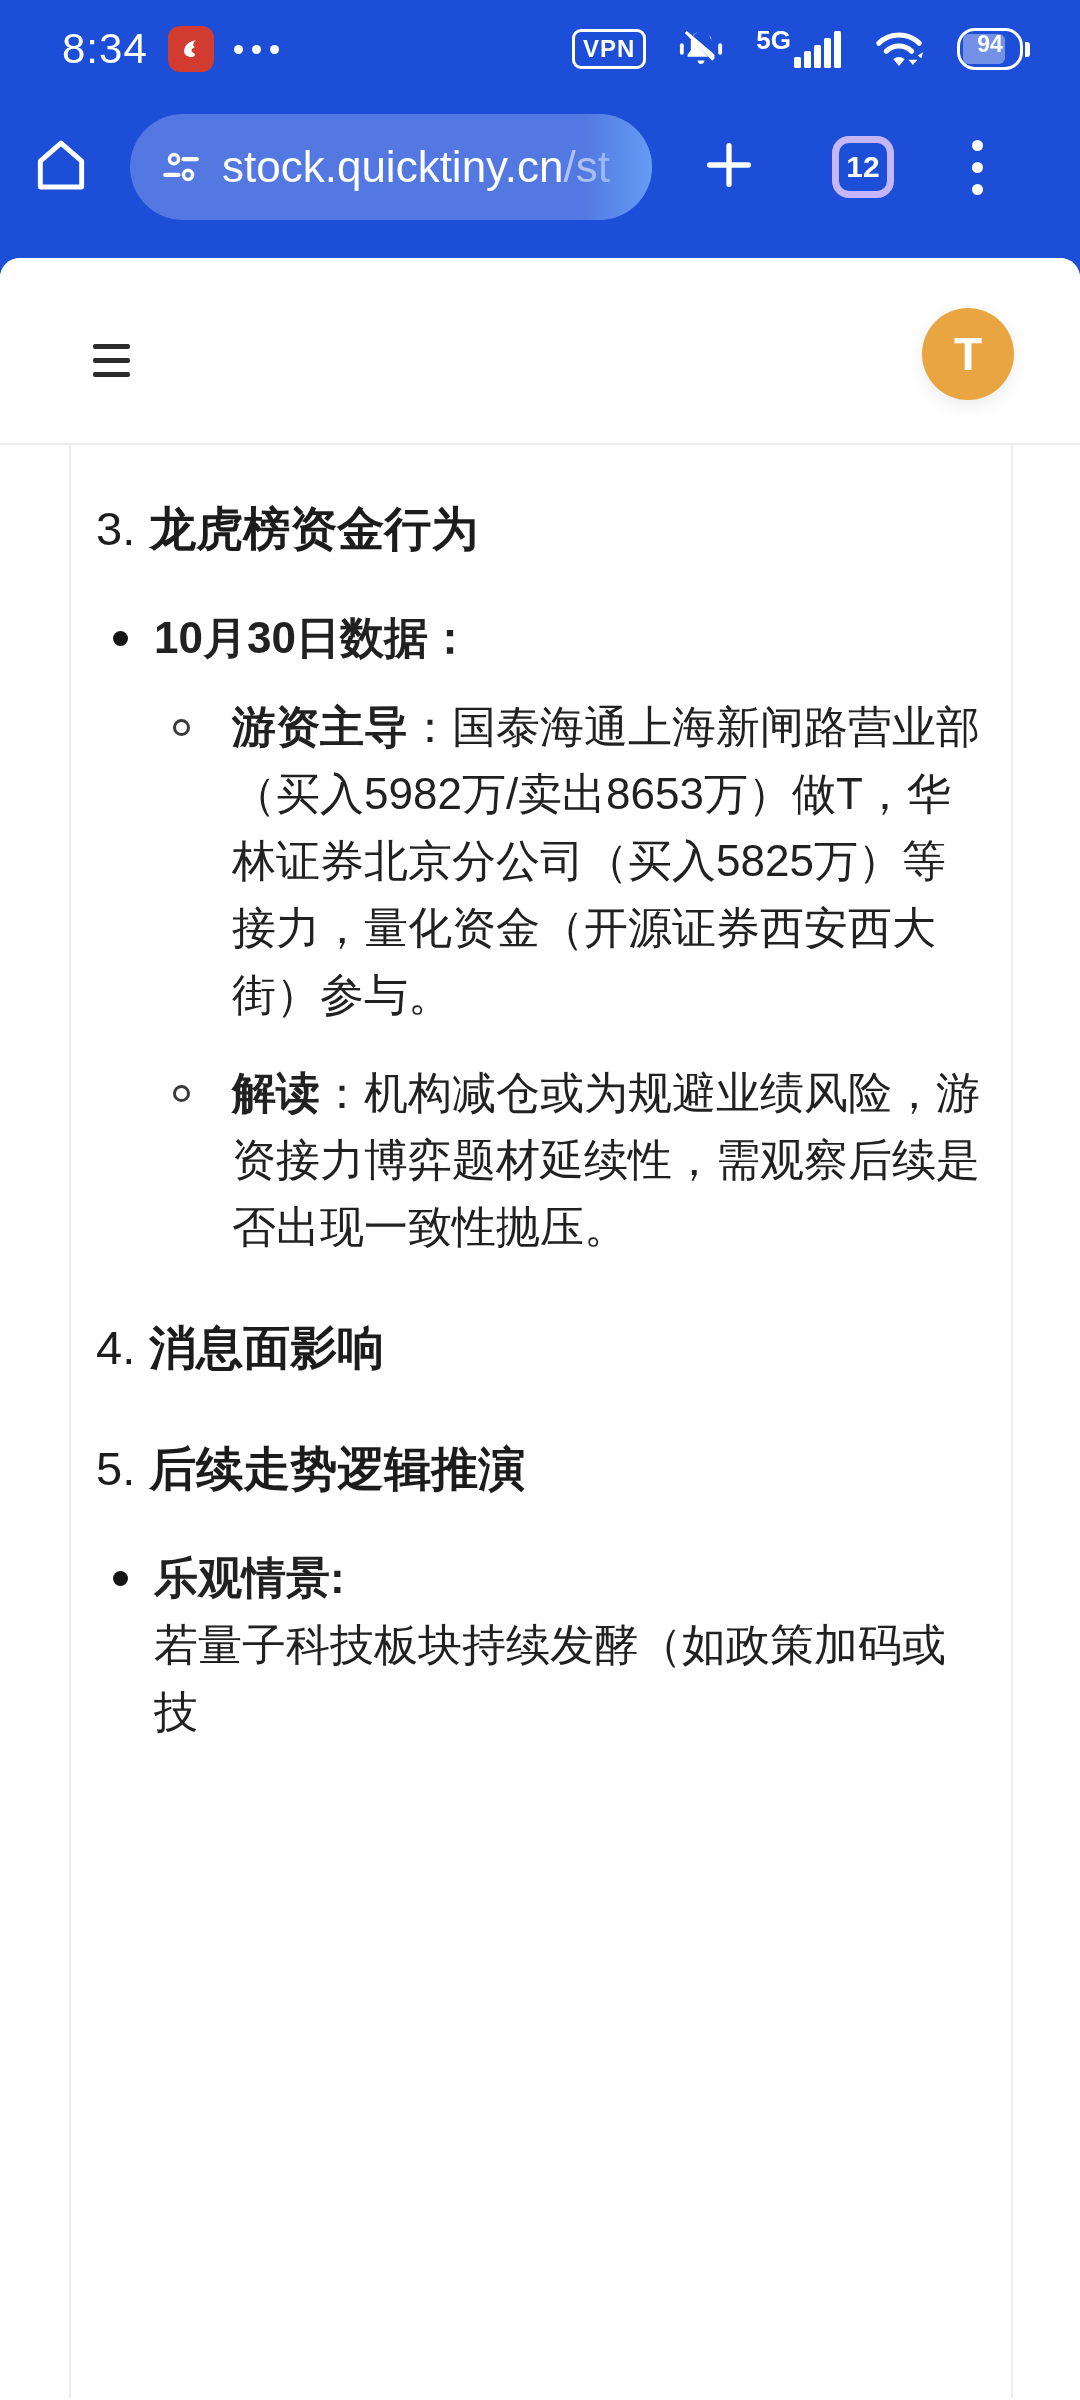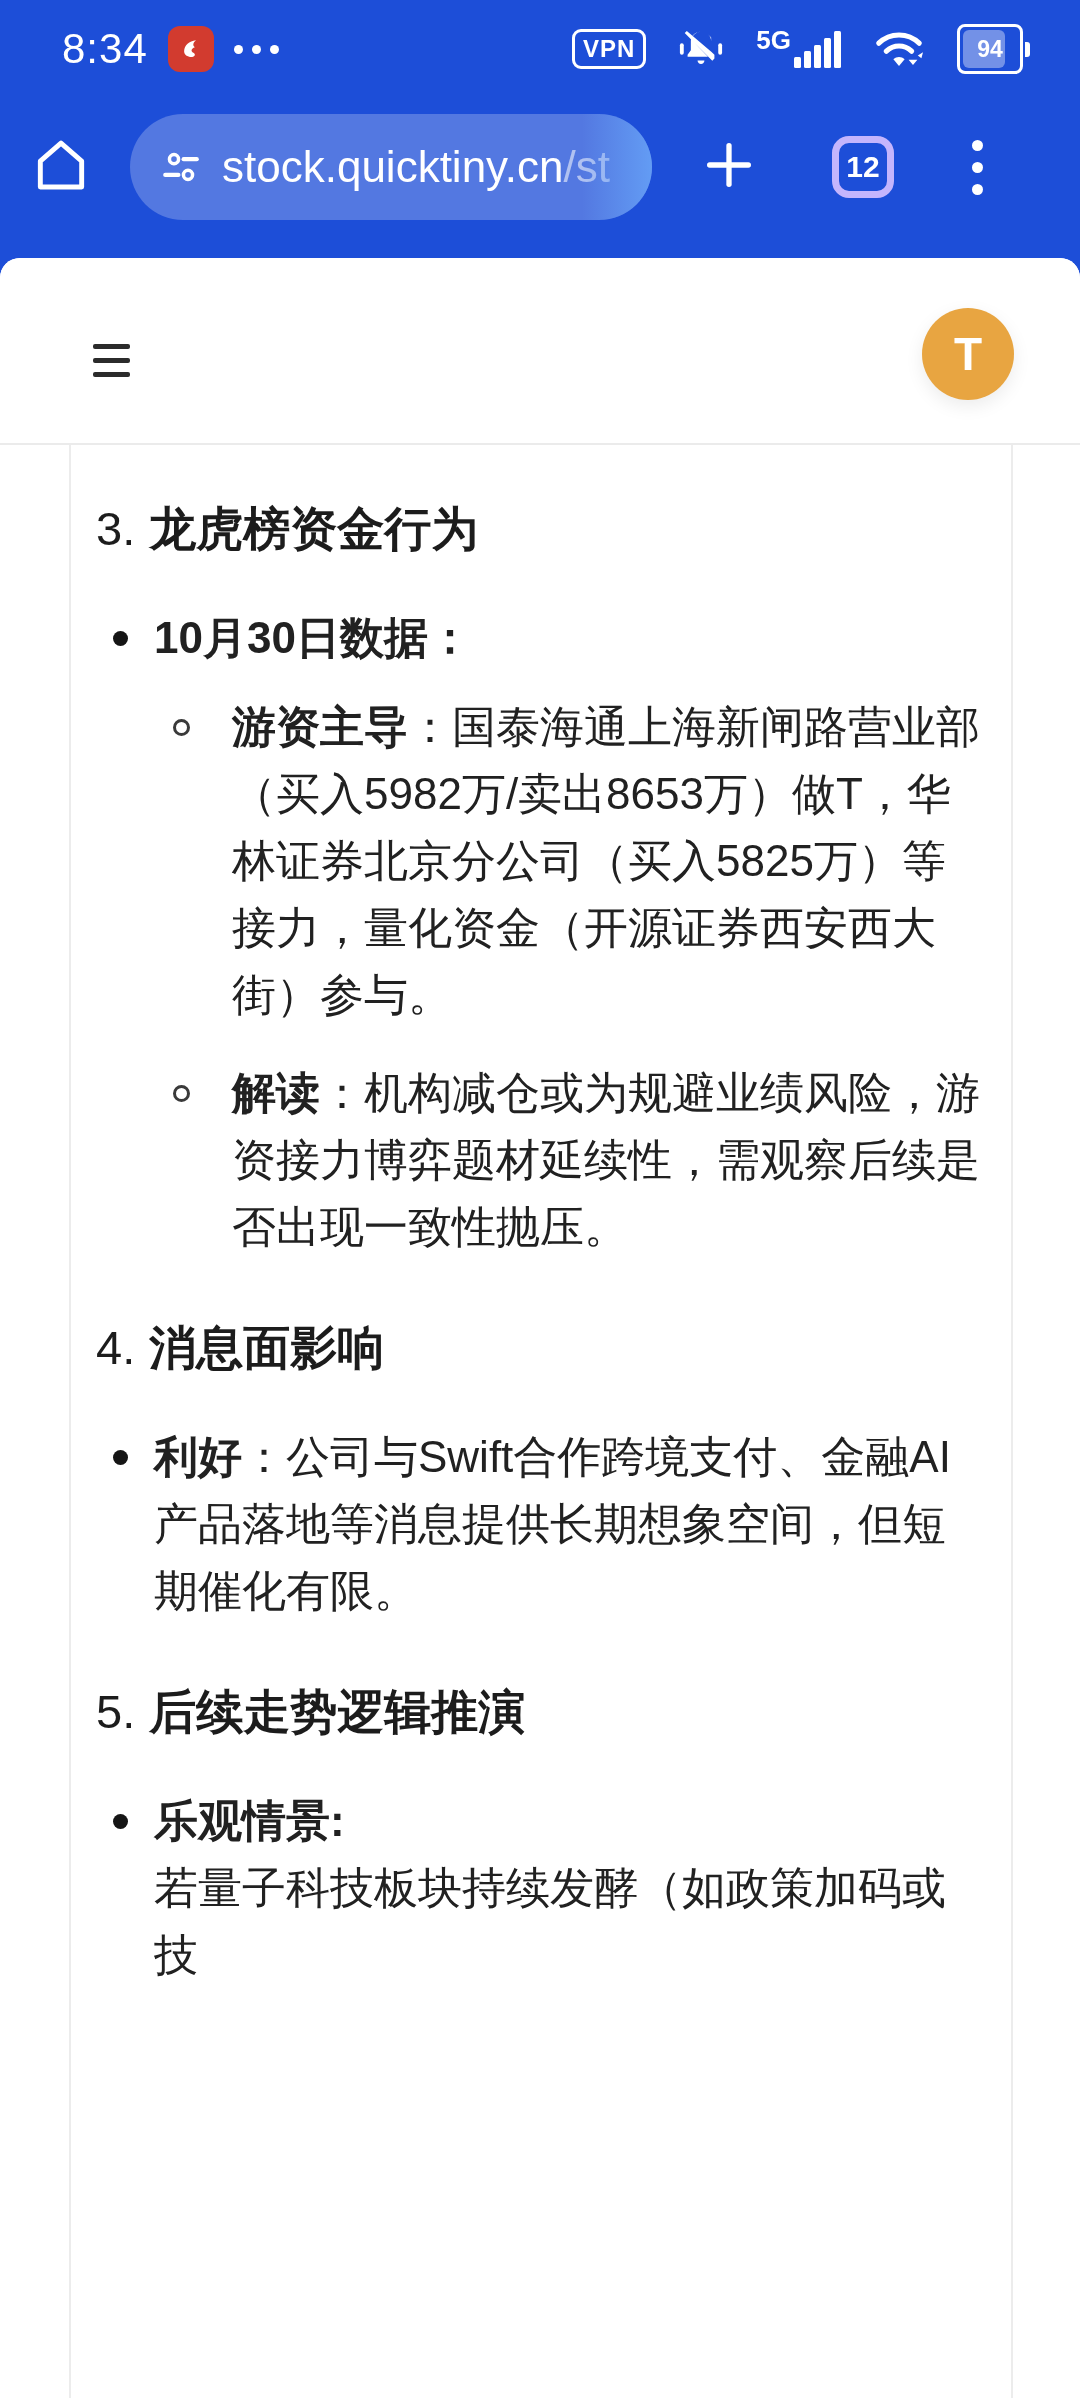--- a/index.html
+++ b/index.html
@@ -14,21 +14,21 @@
                 display:flex; align-items:center; justify-content:center; }
   .sb-dots { display:flex; gap:9px; margin-left:20px; }
   .sb-dots i { width:9px; height:9px; border-radius:50%; background:#fff; }
   .sb-right { margin-left:auto; display:flex; align-items:center; gap:32px; }
   .vpn-badge { border:3px solid #fff; border-radius:9px; padding:3px 8px; font-size:24px; font-weight:700; letter-spacing:1px; }
   .net-wrap { display:flex; align-items:flex-end; }
   .net-label { font-size:26px; font-weight:700; margin-right:3px; transform:translateY(-12px); }
   .bars { display:flex; align-items:flex-end; gap:3px; }
   .bars i { width:7px; background:#fff; border-radius:1.5px; display:block; }
   .battery { display:flex; align-items:center; }
-  .batt-shell { position:relative; width:66px; height:50px; border:3px solid #fff; border-radius:8px; display:flex; align-items:center; justify-content:center; }
+  .batt-shell { position:relative; width:66px; height:42px; border:3px solid #fff; border-radius:18px; display:flex; justify-content:center; }
   .batt-fill { position:absolute; left:3px; top:3px; bottom:3px; width:42px; background:rgba(255,255,255,.38); border-radius:6px; }
   .batt-num { position:relative; font-size:23px; font-weight:700; }
   .batt-cap { width:5px; height:15px; background:#fff; border-radius:0 3px 3px 0; margin-left:2px; }
 
   
   .toolbar { height:168px; display:flex; align-items:center; padding:0 36px 14px 30px; }
   .home-btn { flex:0 0 auto; }
   .urlpill { position:relative; display:flex; align-items:center; height:106px; border-radius:53px;
              background:rgba(255,255,255,.24); margin-left:38px; width:522px; padding:0 30px; overflow:hidden; }
   .urltext { font-size:44px; color:#fff; white-space:nowrap; margin-left:20px; }
@@ -173,21 +173,20 @@
         <span class="b">10月30日数据：</span>
         <div class="sublist">
           <div class="li2"><span class="b">游资主导</span><span>：国泰海通上海新闸路营业部（买入5982万/卖出8653万）做T，华林证券北京分公司（买入5825万）等接力，量化资金（开源证券西安西大街）参与。</span></div>
           <div class="li2"><span class="b">解读</span><span>：机构减仓或为规避业绩风险，游资接力博弈题材延续性，需观察后续是否出现一致性抛压。</span></div>
         </div>
       </div>
 
       <div class="hsec"><span class="hnum">4.</span><span class="b">消息面影响</span></div>
 
 
-      <div class="li1"><span class="b">利好</span><span>：公司与Swift合作跨境支付、金融AI产品落地等消息提供长期想象空间，但短期催化有限。</span></div>
 
       <div class="hsec"><span class="hnum">5.</span><span class="b">后续走势逻辑推演</span></div>
 
       <div class="li1"><span class="b">乐观情景:</span><br><span>若量子科技板块持续发酵（如政策加码或技</span></div>
 
     </div>
   </div>
 
 </div>
 

